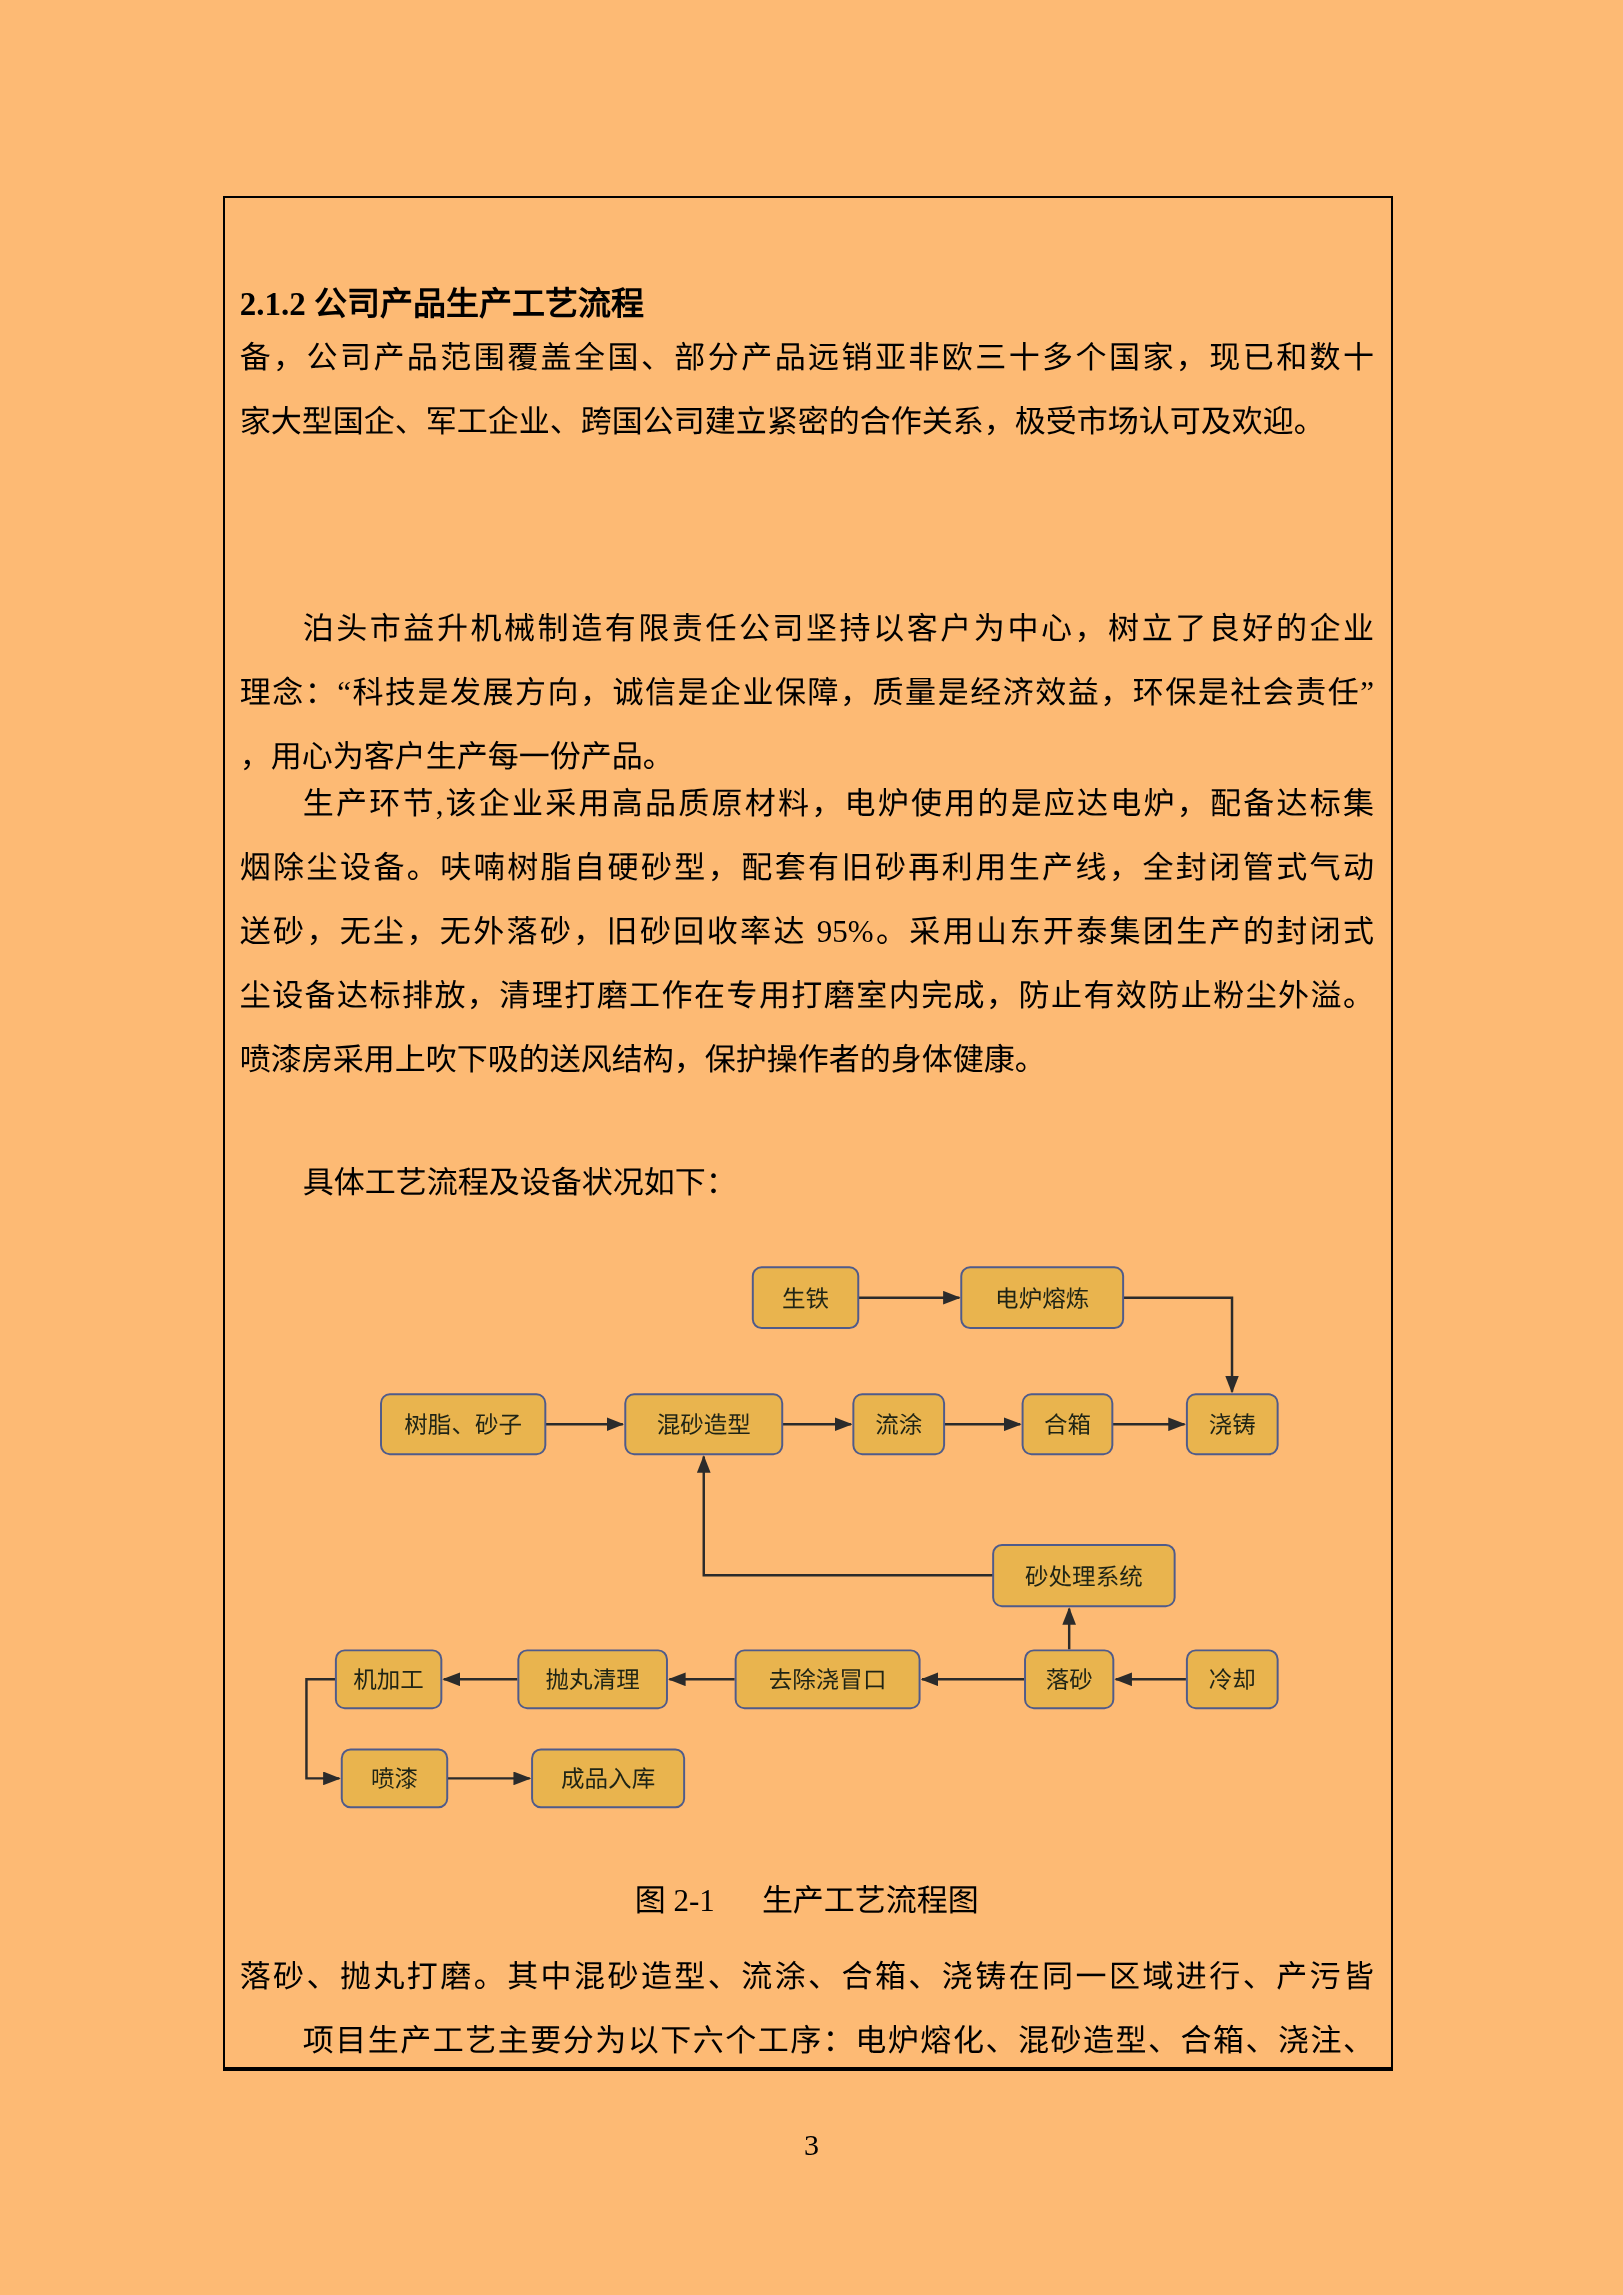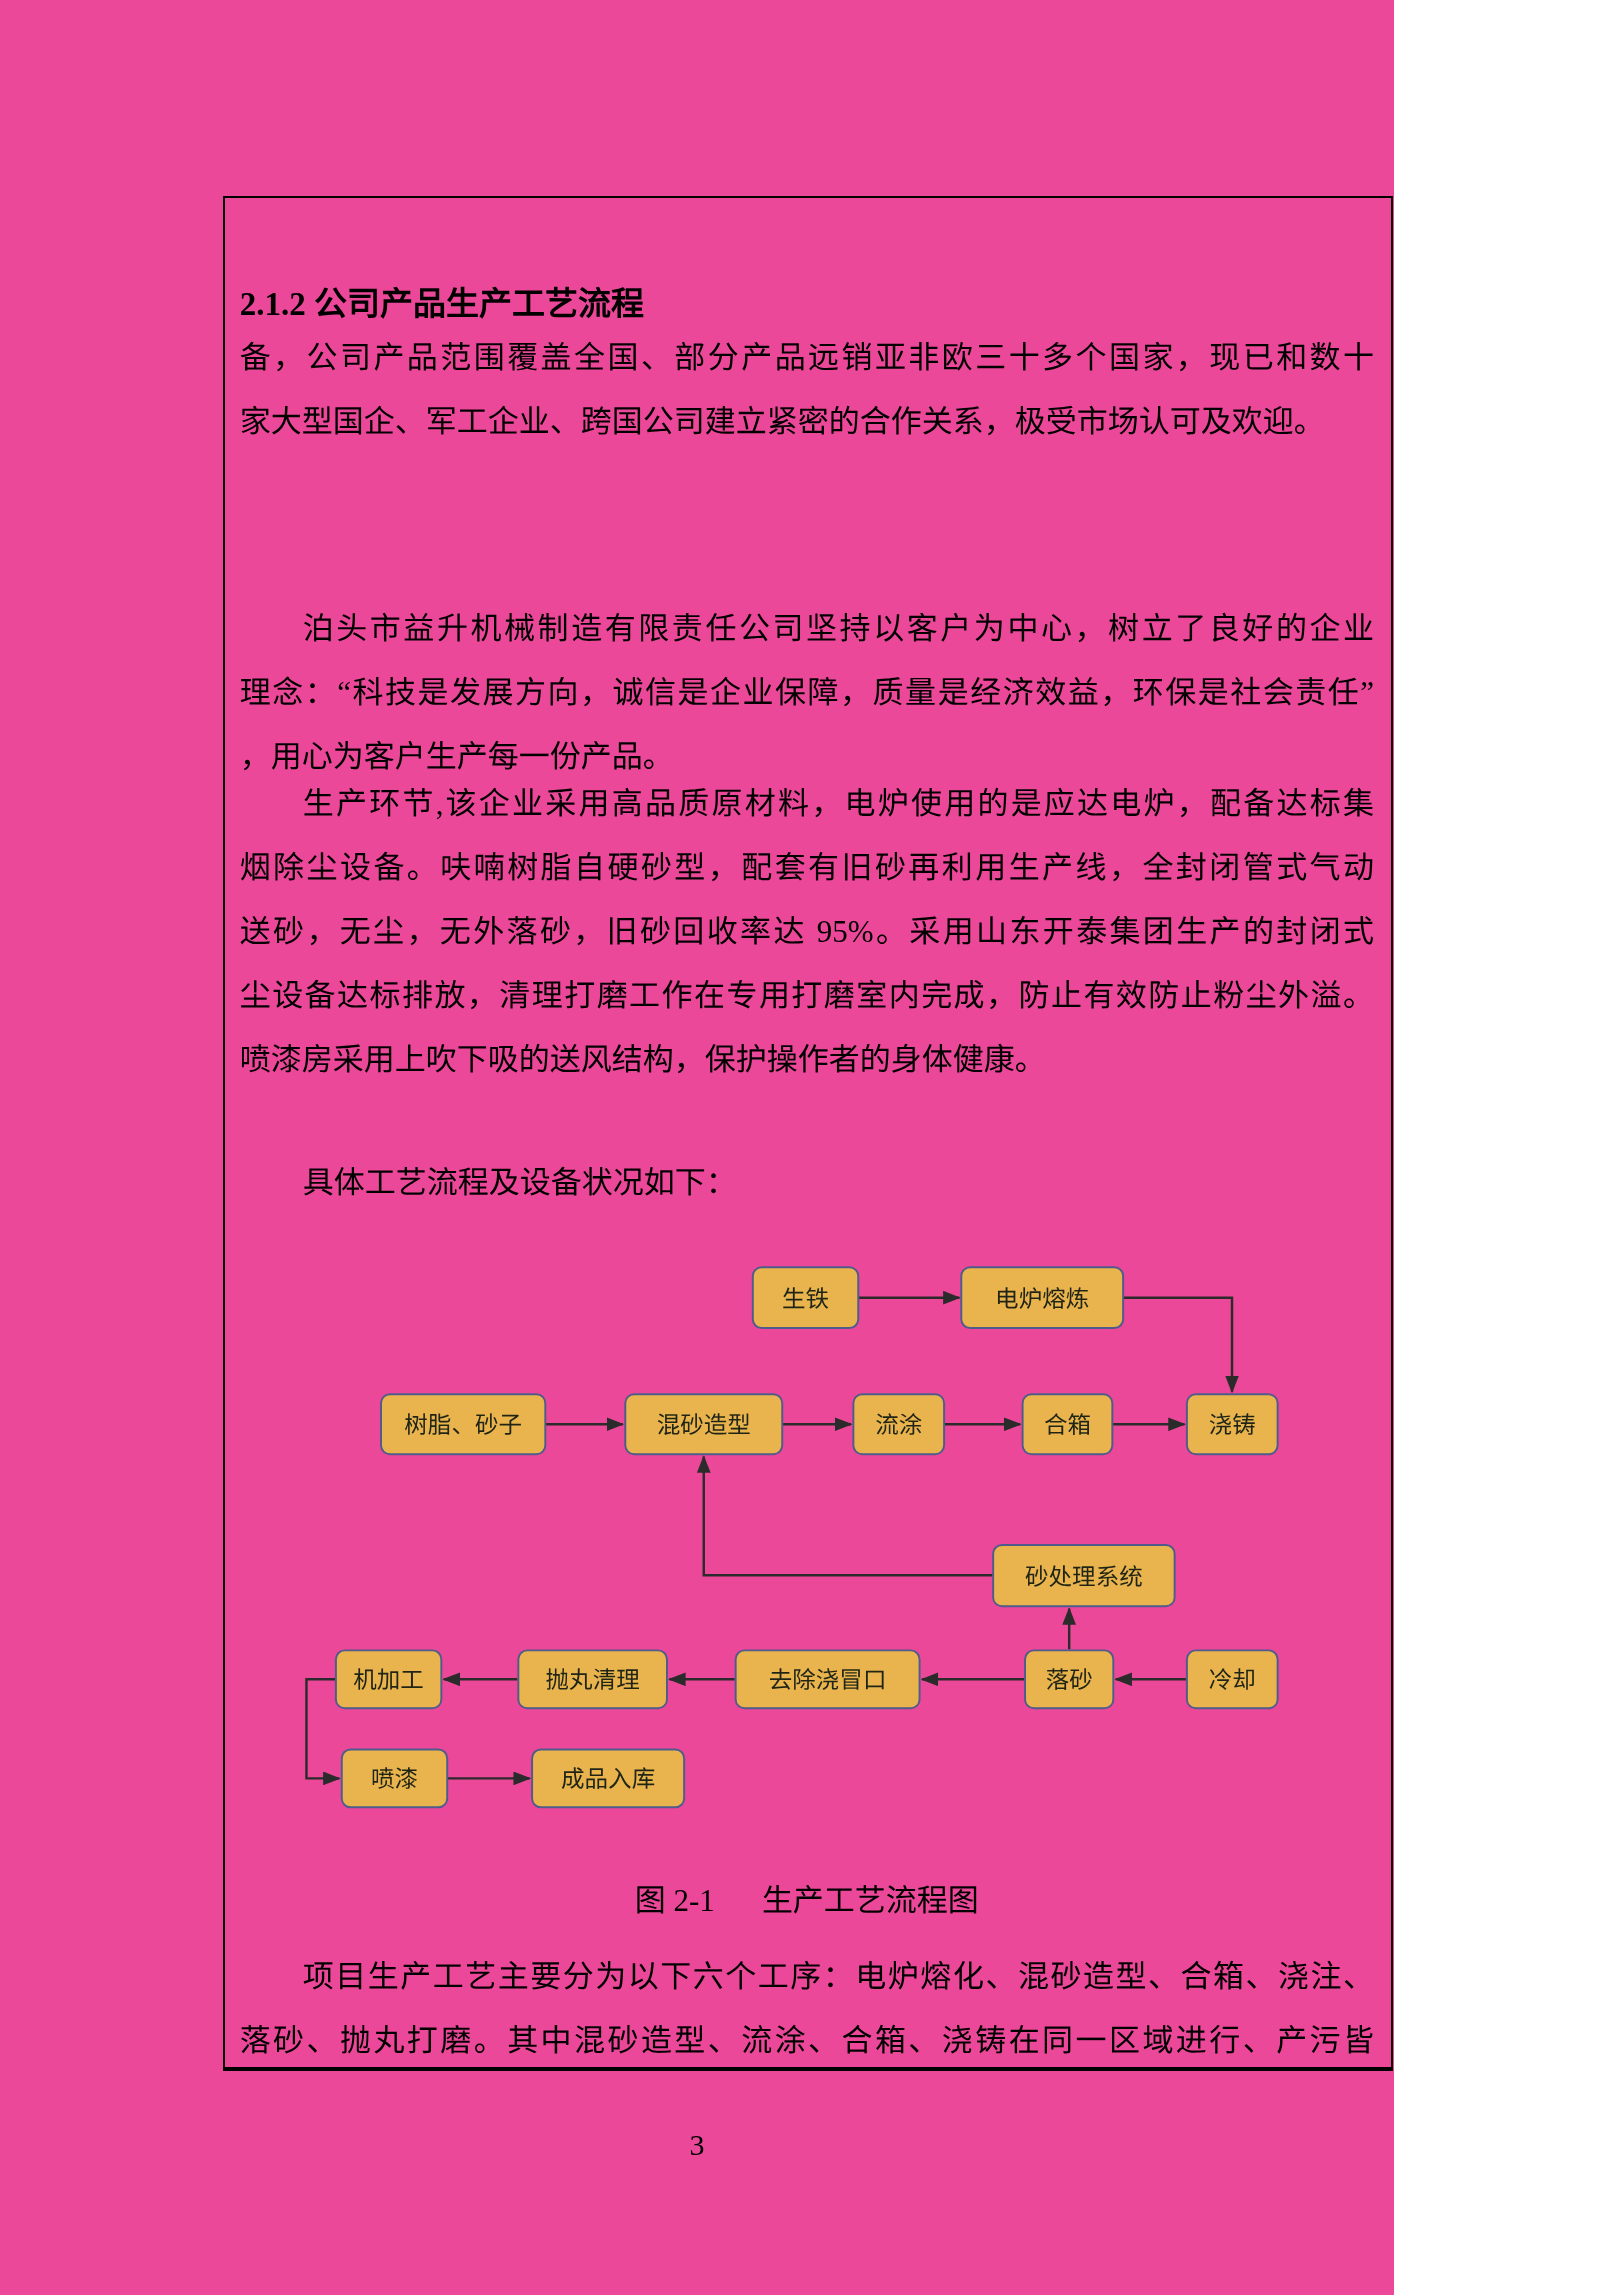--- a/index.html
+++ b/index.html
@@ -1,19 +1,19 @@
 <!DOCTYPE html>
 <html lang="zh-CN" style="font-size:7.9px"><head>
 <meta charset="utf-8">
 <style>
   html,body{margin:0;padding:0;background:#ffffff;}
   .page{
     position:relative;
-    width:1394px;height:2295px;
-    background:#ec4899;
+    width:1623px;height:2295px;
+    background:#fdba74;
     font-family:"Liberation Serif","DejaVu Serif",serif;
     color:#000;
   }
   .cell{
     position:absolute;
     left:223px;top:196px;
     width:1170px;height:1875px;
     border:2.5px solid #000;
     border-bottom-width:4.4px;
     box-sizing:border-box;
@@ -171,21 +171,21 @@
             </g>
           </g>
       </svg>
     </div>
 
     <div class="caption">
       <span class="cap-label">图 2-1</span><span>生产工艺流程图</span>
     </div>
 
     <div class="para p5">
+        <div class="line fill">落砂、抛丸打磨。其中混砂造型、流涂、合箱、浇铸在同一区域进行、产污皆</div>
         <div class="line fill first">项目生产工艺主要分为以下六个工序：电炉熔化、混砂造型、合箱、浇注、</div>
-        <div class="line fill">落砂、抛丸打磨。其中混砂造型、流涂、合箱、浇铸在同一区域进行、产污皆</div>
       </div>
 
   </div>
 
   <div class="page-number">3</div>
 </div>
 
 
 </body></html>

